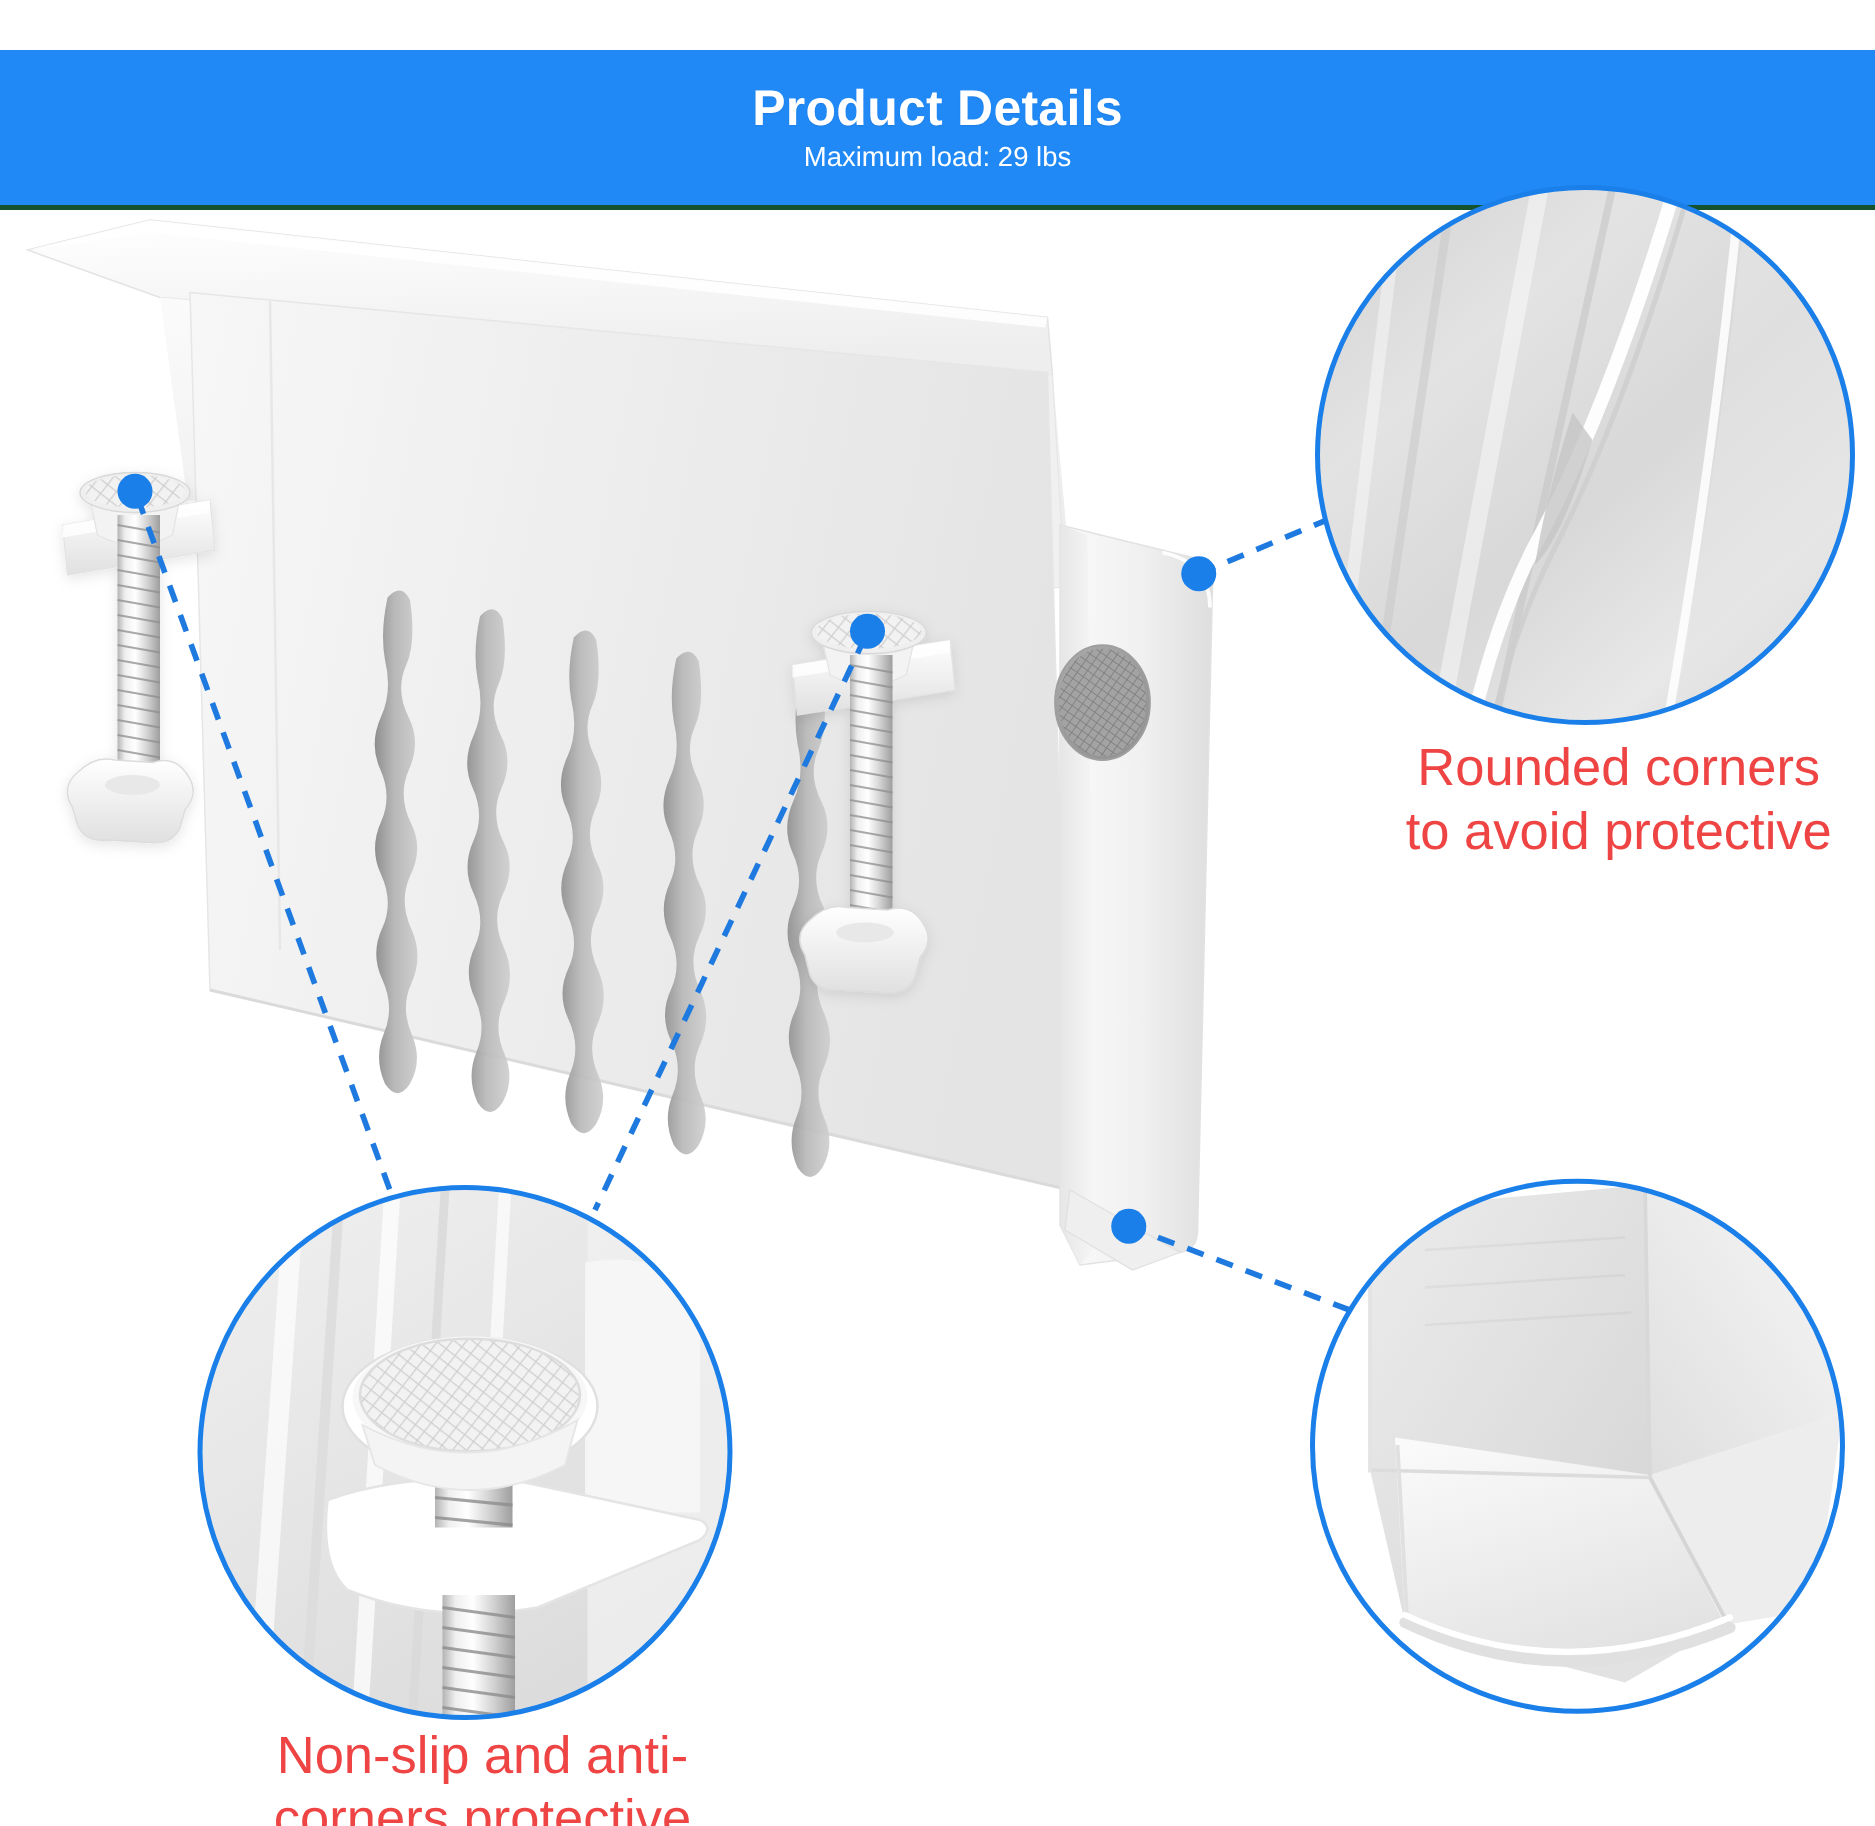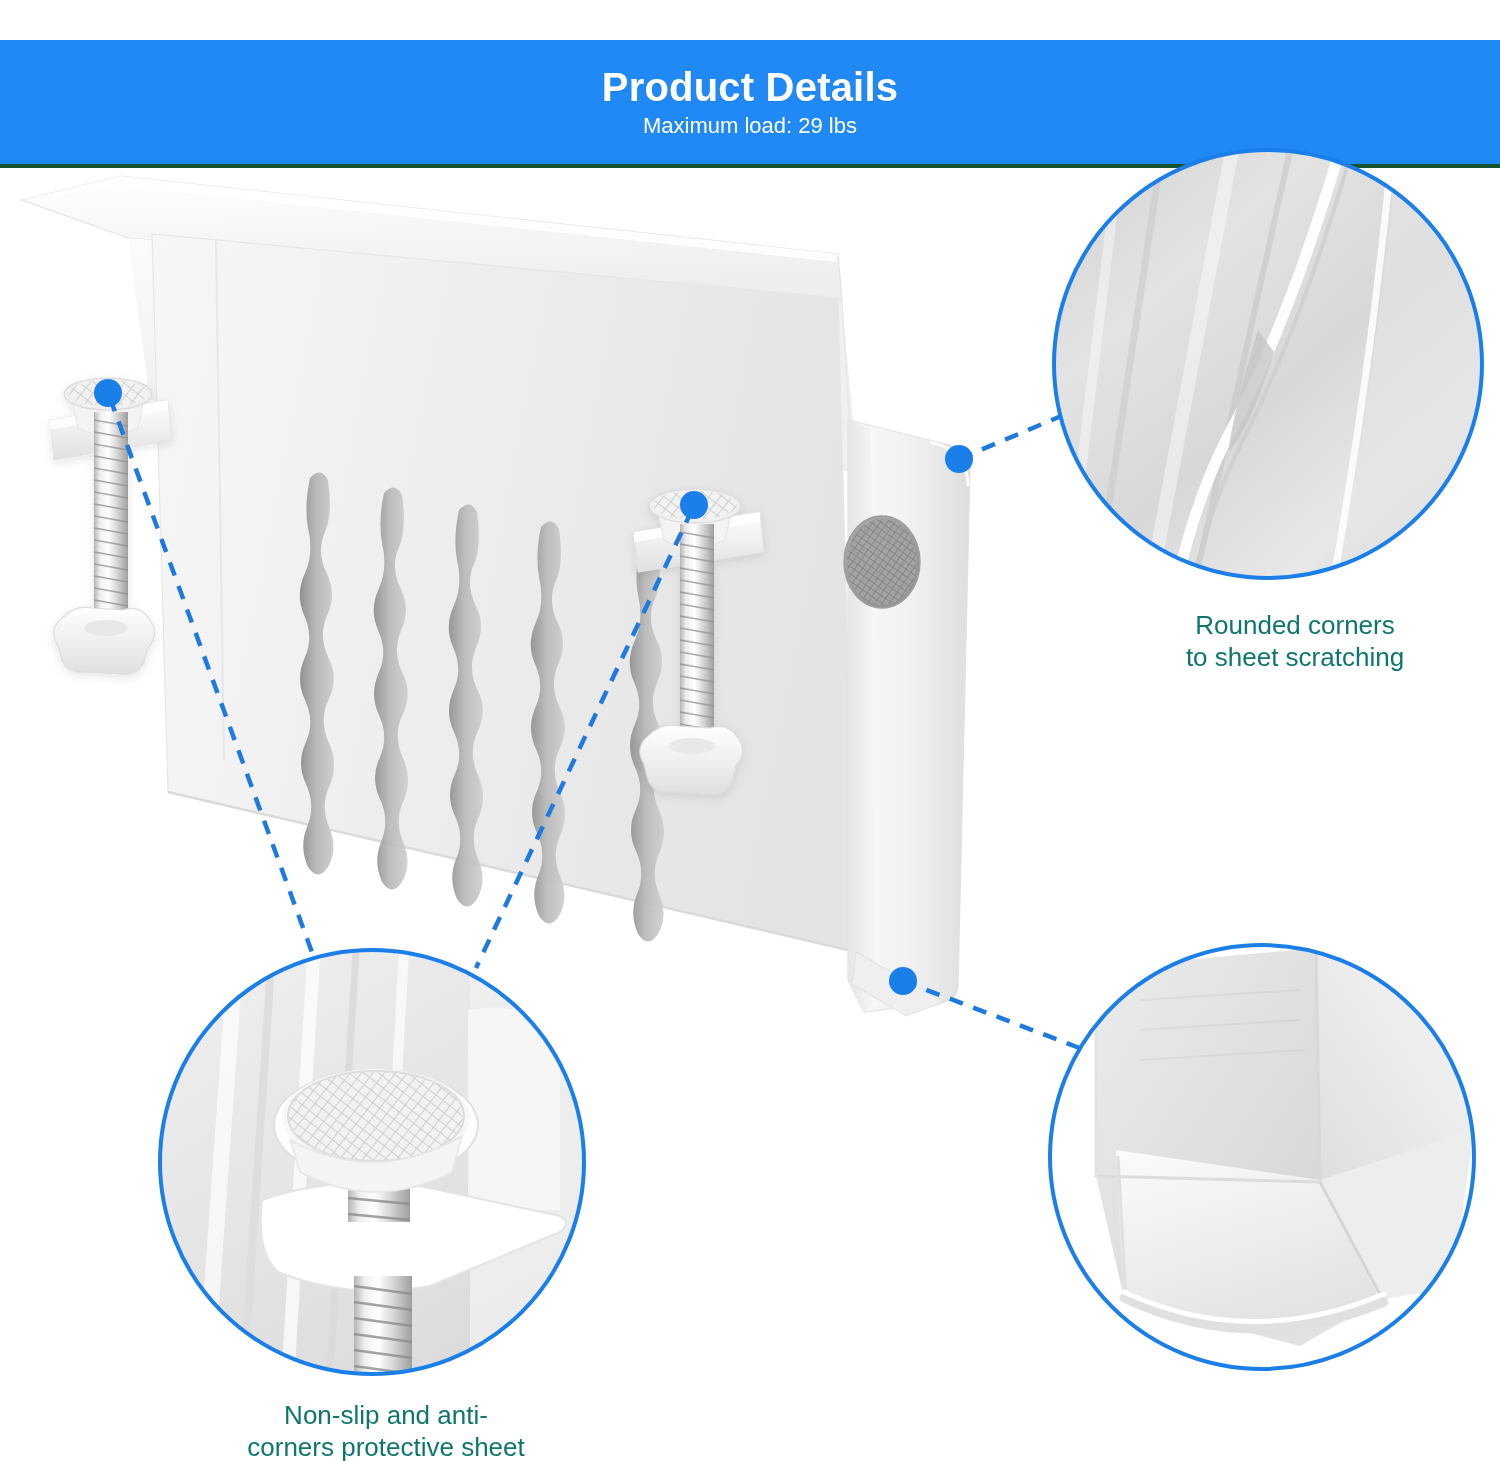--- a/index.html
+++ b/index.html
@@ -26,22 +26,22 @@
   }
   .banner-sub{
     color:#ffffff;font-size:22px;font-weight:normal;text-align:center;line-height:1.1;margin:0;
   }
 
   
   #stage{position:absolute;left:0;top:0;width:1500px;height:1461px;pointer-events:none;}
 
   
   .caption{
-    position:absolute;color:#0f766e;font-size:26px;line-height:1.22;
-    text-align:center;font-weight:400;margin-top:22px;
+    position:absolute;color:#ef4444;font-size:42px;line-height:1.22;
+    text-align:center;font-weight:400;
   }
   #cap-rounded{left:1095px;top:588px;width:400px;}
   #cap-nonslip{left:176px;top:1378px;width:420px;}
   #cap-bottom{left:1035px;top:1380px;width:450px;}
 </style>
 </head>
 <body>
 
 <div id="page">
 
@@ -369,21 +369,21 @@
 
           <path d="M290,1140 q86,46 172,-4 l-10,36 q-76,40 -152,0 Z" fill="#f4f4f4" stroke="#e6e6e6" stroke-width="1.5"></path>
         </g>
       </g>
       <circle cx="372" cy="1162" r="212" fill="none" stroke="#1a7fe8" stroke-width="4"></circle>
     </g>
   </svg>
 
   <div class="caption" id="cap-rounded">
     <div>Rounded corners</div>
-    <div>to sheet scratching</div>
+    <div>to avoid protective</div>
   </div>
 
   <div class="caption" id="cap-nonslip">
     <div>Non-slip and anti-</div>
     <div>corners protective sheet</div>
   </div>
 
 
 </div>
 

